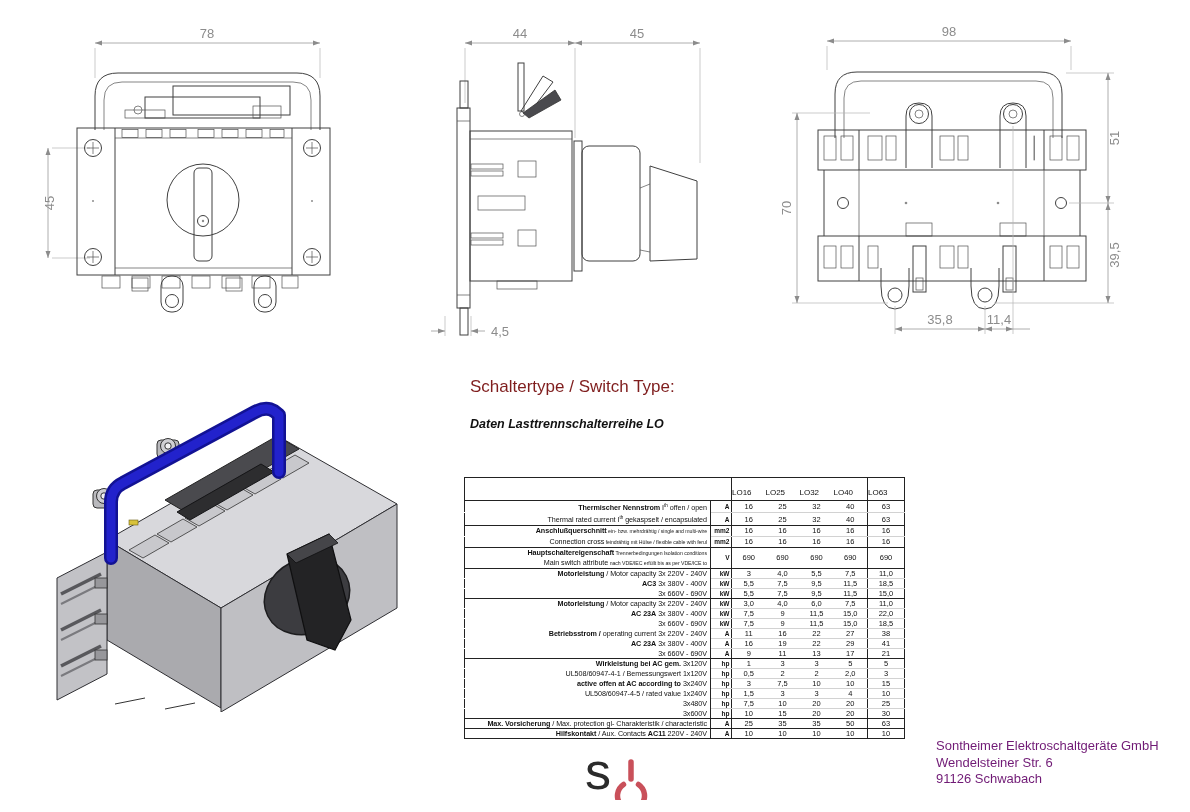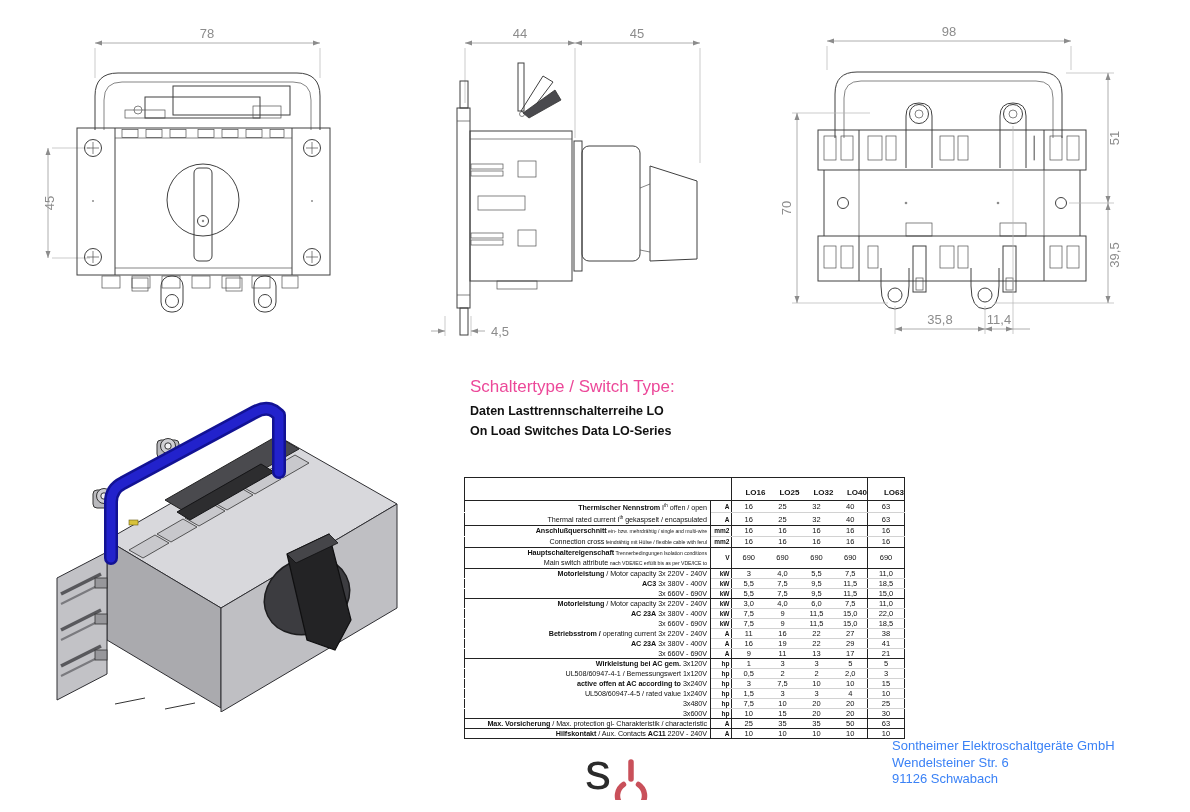--- a/index.html
+++ b/index.html
@@ -11,33 +11,33 @@
   svg{display:block;}
   
   .ln{stroke:#404040;stroke-width:1;fill:none;}
   .lnthin{stroke:#505050;stroke-width:0.7;fill:none;}
   .dim{stroke:#9a9a9a;stroke-width:0.8;fill:none;}
   .ext{stroke:#b5b5b5;stroke-width:0.7;fill:none;}
   .dimtxt{fill:#8c8c8c;font-size:13px;font-family:"Liberation Sans",sans-serif;}
   .arr{fill:#8c8c8c;}
   
   .titleblock{left:470px;top:377px;width:330px;}
-  .tb-line1,.tb-line2{font-size:17px;line-height:20px;color:#ec4899;}
+  .tb-line1,.tb-line2{font-size:17px;line-height:20px;color:#7f1d1d;}
   .tb-line3,.tb-line4{font-size:12.5px;line-height:20px;font-weight:bold;color:#111;}
-  .tb-line3{margin-top:4px;}
+  .tb-line3{margin-top:17px;font-style:italic;}
   
   .spec-table{
     position:absolute;left:464px;top:477px;width:440px;
     border-collapse:collapse;table-layout:fixed;
     border:1.5px solid #222;color:#111;
   }
   .spec-table th,.spec-table td{padding:0;margin:0;}
   .spec-table th.corner{border-right:1px solid #222;border-bottom:1px solid #222;}
   .spec-table th.col{
-    font-size:8px;font-weight:bold;text-align:right;height:19px;
+    font-size:8px;font-weight:normal;text-align:left;height:19px;
     vertical-align:bottom;padding-bottom:3px;border-bottom:1px solid #222;
   }
   .spec-table th.col.lo63{border-left:1px solid #222;}
   .spec-table td{height:9px;vertical-align:middle;border-bottom:1px solid #d2d2d2;}
   .spec-table td.lbl{
     text-align:right;padding-right:3px;font-size:7.2px;white-space:nowrap;
     overflow:hidden;border-right:1px solid #222;border-bottom:1px solid transparent;
     letter-spacing:-0.05px;line-height:9px;
   }
   .spec-table td.unit{
@@ -49,21 +49,21 @@
   .spec-table tr.sep td{border-bottom:1px solid #222;}
   .spec-table tr.tall td{height:20px;}
   .seg-b{font-weight:bold;}
   .seg-r{font-weight:normal;}
   .seg-sm{font-size:5.2px;color:#222;}
   .seg-sup{font-size:4.6px;vertical-align:super;}
   
   .logo{left:585px;top:742px;display:flex;align-items:flex-end;}
   .logo-text{font-size:52px;line-height:58px;color:#2b2b2b;letter-spacing:0.5px;}
   .logo svg{margin:0 1px;}
-  .address{left:892px;top:738px;font-size:13px;line-height:16.5px;color:#3b82f6;}
+  .address{left:936px;top:738px;font-size:13px;line-height:16.5px;color:#701a75;}
 </style>
 </head>
 <body>
 
 <svg class="abs" style="left:40px;top:18px;" width="375" height="335" viewBox="0 0 375 335">
 
   <line class="ext" x1="55" y1="30" x2="55" y2="60"></line>
   <line class="ext" x1="280" y1="30" x2="280" y2="60"></line>
   <line class="dim" x1="55" y1="25" x2="280" y2="25"></line>
   <polygon class="arr" points="55,25 62,22.5 62,27.5"></polygon>
@@ -342,21 +342,20 @@
     <polygon points="242,172 284,152 293,161 251,181" fill="#454549" stroke="#0f0f10" stroke-width="0.8"></polygon>
   </g>
 
   <line x1="70" y1="322" x2="100" y2="316" stroke="#333" stroke-width="1"></line>
   <line x1="120" y1="327" x2="150" y2="321" stroke="#333" stroke-width="1"></line>
 </svg>
 
 <div class="abs titleblock">
   <div class="tb-line1">Schaltertype / Switch Type:</div>
   <div class="tb-line3">Daten Lasttrennschalterreihe LO</div>
-  <div class="tb-line4">On Load Switches Data LO-Series</div>
 </div>
 
 <table class="spec-table">
   <colgroup>
     <col style="width:246px">
       <col style="width:21px">
     <col style="width:34px">
       <col style="width:34px">
       <col style="width:34px">
       <col style="width:34px">

